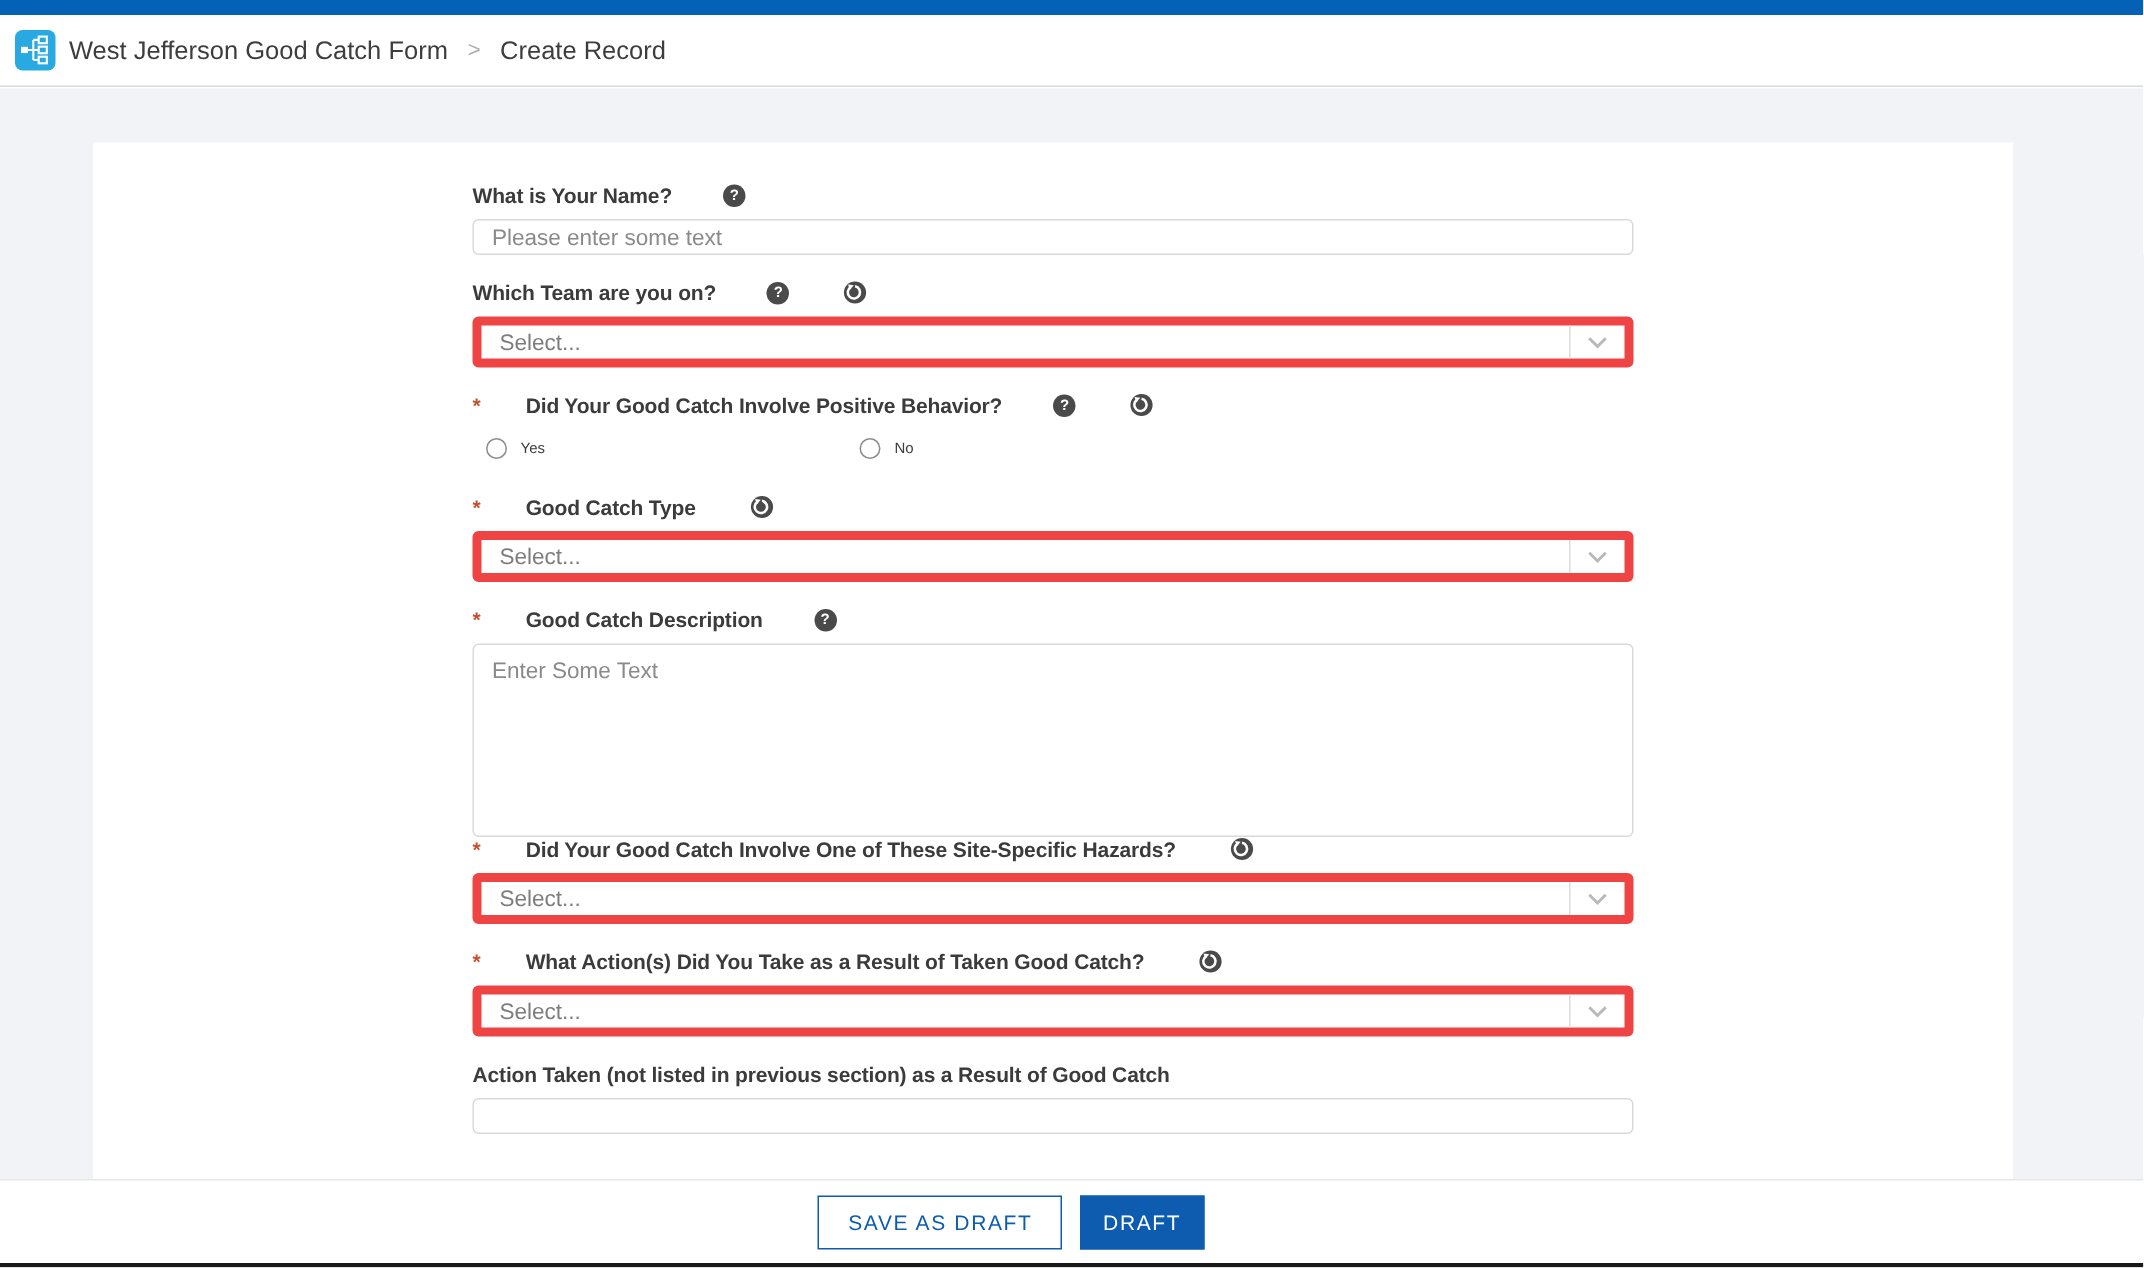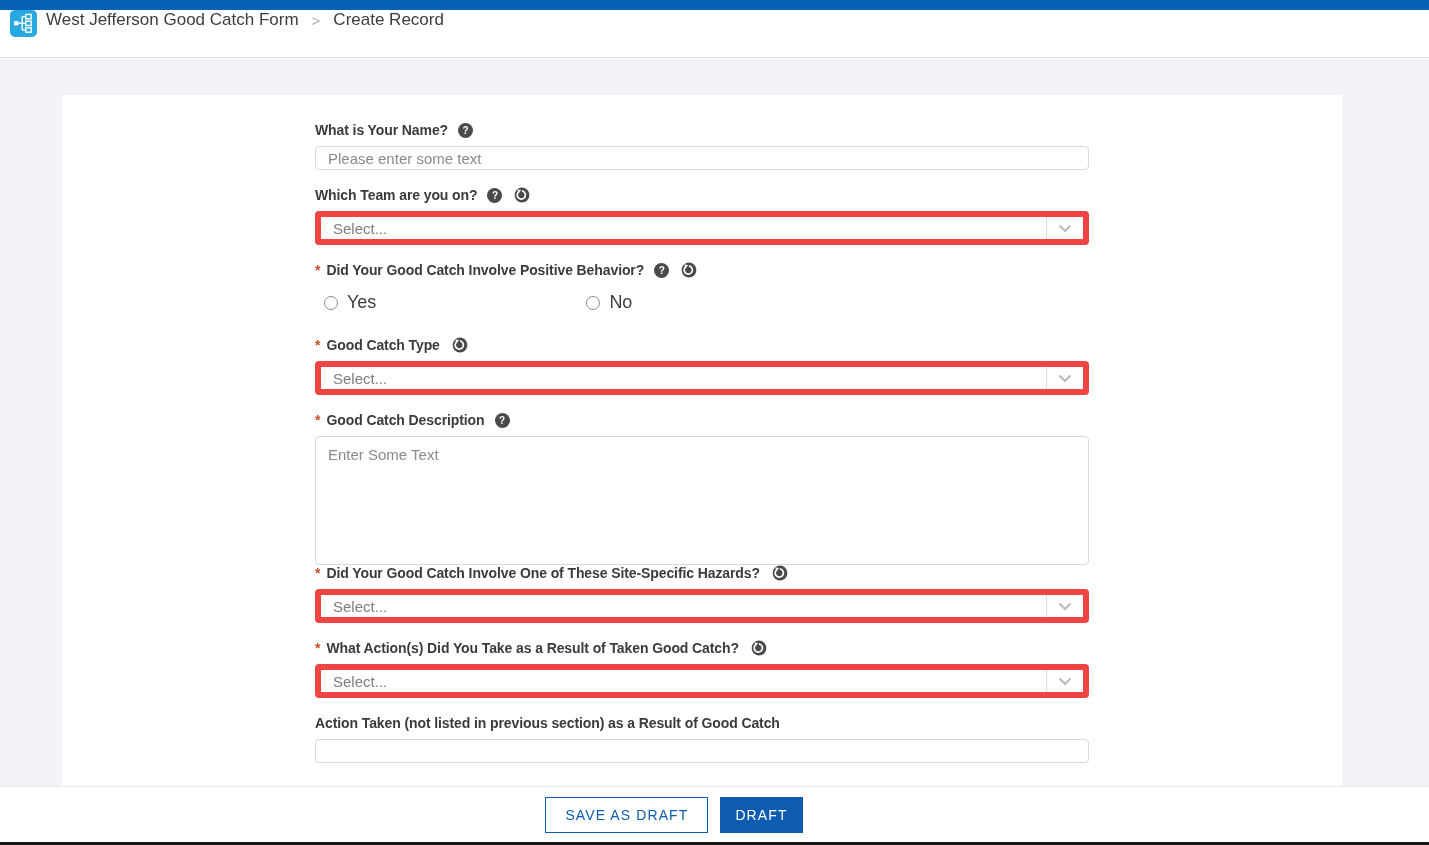--- a/index.html
+++ b/index.html
@@ -2,51 +2,51 @@
 <html><head>
 <meta charset="utf-8">
 <style>
   * { margin:0; padding:0; box-sizing:border-box; }
   html,body { width:1429px; height:845px; }
   body { font-family:"Liberation Sans", sans-serif; background:#fff; overflow:hidden; }
   .page { position:relative; width:1429px; height:845px; overflow:hidden; background:#fff; }
 
   .topbar { height:10px; background:#0561b6; }
 
-  .appbar { height:48px; background:#fff; display:flex; align-items:flex-start; padding-left:10px; border-bottom:1px solid #d8dadd; }
+  .appbar { height:48px; background:#fff; display:flex; align-items:center; padding-left:10px; border-bottom:1px solid #d8dadd; }
   .app-icon { width:27px; height:27px; border-radius:5px; background:#29a9e1; display:flex; align-items:center; justify-content:center; flex:0 0 auto; }
   .breadcrumb { display:flex; align-items:center; margin-left:9px; font-size:17px; color:#3d3d3d; }
   .crumb-sep { color:#a9adb2; margin:0 13px; font-size:15px; }
 
   .main { position:absolute; top:59px; left:0; right:0; bottom:0; background:#f1f3f7; }
   .card { position:absolute; top:36px; left:62px; width:1280px; bottom:0; background:#fff; }
   .form-col { margin-left:253px; width:774px; padding-top:27px; }
 
-  .label-row { display:flex; align-items:center; margin-bottom:8px; height:16px; }
+  .label-row { display:flex; align-items:center; margin-bottom:8px; height:16px;gap:24px; }
   .req { color:#c4502e; font-weight:700; font-size:14px; margin-right:6px; }
   .lbl { font-size:14px; font-weight:700; color:#3b3b3b; letter-spacing:-0.1px; }
   .icon-help { width:15px; height:15px; border-radius:50%; background:#4a4a4a; color:#fff; font-size:10px; font-weight:700; display:inline-flex; align-items:center; justify-content:center; margin-left:10px; cursor:pointer; }
   .icon-refresh { margin-left:12px; display:inline-flex; cursor:pointer; }
 
   .field { margin-bottom:17px; }
   .text-input, .textarea { width:100%; border:1px solid #d9d9d9; border-radius:4px; font-family:"Liberation Sans", sans-serif; font-size:15px; color:#3d3d3d; outline:none; }
   .text-input { height:24px; padding:0 12px; }
   .text-input::placeholder, .textarea::placeholder { color:#8a8a8a; opacity:1; }
   .textarea { height:129px; padding:9px 12px; resize:none; display:block; }
 
   .select { width:100%; height:34px; border:6px solid #ef4444; border-radius:4px; display:flex; align-items:center; cursor:pointer; background:#fff; }
   .select-placeholder { flex:1; font-size:15px; color:#7d7d7d; padding:0 12px; }
   .select-divider { width:1px; height:22px; background:#dcdcdc; }
   .select-caret { width:36px; display:flex; align-items:center; justify-content:center; }
 
   .radio-row { display:flex; align-items:center; padding-left:9px; margin-top:14px; margin-bottom:24px; }
   .radio-item { display:flex; align-items:center; cursor:pointer; }
   .radio-item + .radio-item { margin-left:210px; }
   .radio-circle { width:14px; height:14px; border:1px solid #8c8c8c; border-radius:50%; background:#fff; flex:0 0 auto; }
-  .radio-text { font-size:18px; color:#3d3d3d; margin-left:9px; }
+  .radio-text { font-size:10px; color:#3d3d3d; margin-left:9px; }
 
   .char-counter { text-align:right; font-size:14px; color:#3b3b3b; margin-top:12px; margin-bottom:20px; }
 
   .footer { position:absolute; left:0; right:0; bottom:0; height:59px; background:#fff; border-top:1px solid #e7e7e7; display:flex; align-items:center; justify-content:center; padding-right:81px; padding-bottom:3px; gap:12px; z-index:5; }
   .btn { height:36px; font-family:"Liberation Sans", sans-serif; font-size:14px; letter-spacing:1.1px; cursor:pointer; border-radius:0; }
   .btn-outline { background:#fff; border:1px solid #0d5cb0; color:#0d5cb0; padding:0 19px; }
   .btn-primary { background:#0d5cb0; border:1px solid #0d5cb0; color:#fff; padding:0 14px; }
   .bottom-edge { position:absolute; left:0; right:0; bottom:0; height:3px; background:#191919; z-index:6; }
 </style>
 </head>

